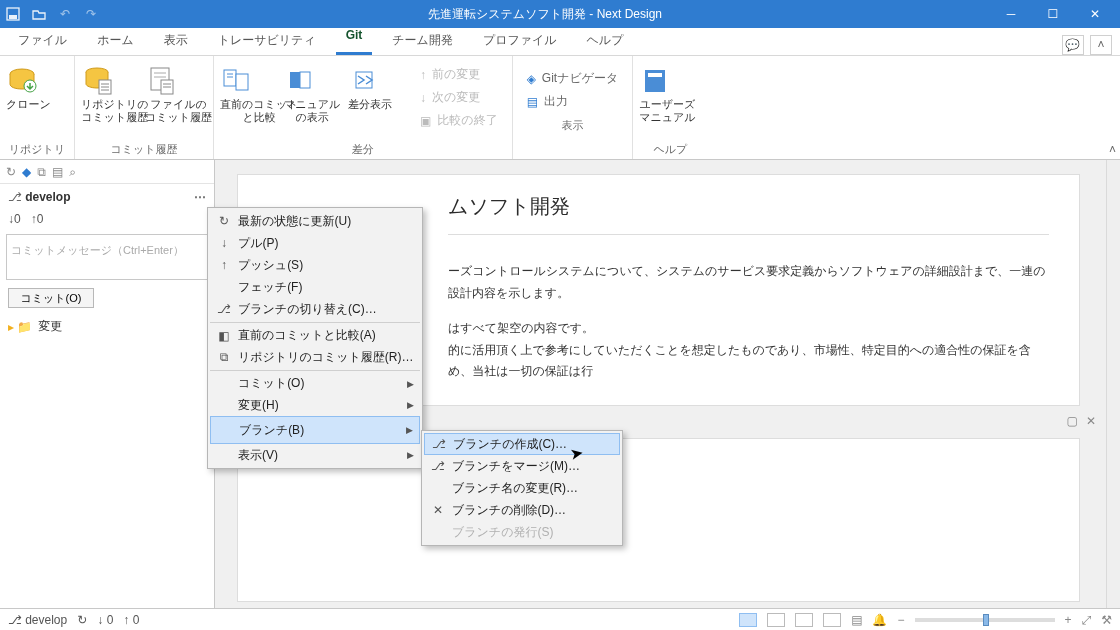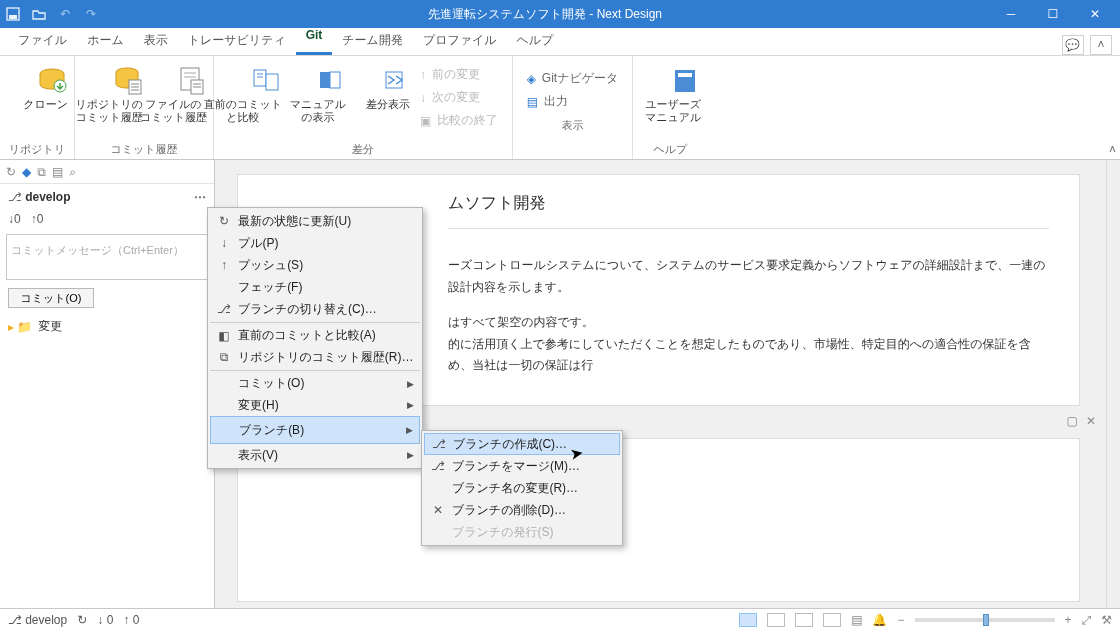--- a/index.html
+++ b/index.html
@@ -5,31 +5,31 @@
 * { margin: 0; padding: 0; box-sizing: border-box; font-family: "Yu Gothic UI", "Meiryo", sans-serif; font-size: 12px; }
 body { width: 1120px; height: 630px; background: #fff; overflow: hidden; position: relative; }
 
 .titlebar { height: 28px; background: #2f7cd0; color: #fff; display: flex; align-items: center; padding: 0 4px; }
 .titlebar .qat { display: flex; gap: 8px; align-items: center; }
 .titlebar .qat span { width: 18px; height: 18px; display: inline-flex; align-items: center; justify-content: center; opacity: .9; }
 .titlebar .title { flex: 1; text-align: center; font-size: 12px; }
 .titlebar .winbtns { display: flex; }
 .titlebar .winbtns div { width: 42px; height: 28px; display: flex; align-items: center; justify-content: center; }
 
-.ribbon-tabs { height: 28px; background: #fff; border-bottom: 1px solid #d8d8d8; display: flex; align-items: flex-end; padding: 0 8px; gap: 0; }
+.ribbon-tabs { height: 28px; background: #fff; border-bottom: 1px solid #d8d8d8; display: flex; align-items: flex-end; padding: 0 8px; gap: 10px; }
 .ribbon-tabs .tab { padding: 4px 10px 6px; color: #555; cursor: default; }
 .ribbon-tabs .tab.active { color: #14532d; border-bottom: 3px solid #2f7cd0; padding-bottom: 10px; font-weight: 700; }
 .ribbon-tabs .right { margin-left: auto; display: flex; gap: 6px; align-items: center; color: #666; }
 .ribbon-tabs .right div { border: 1px solid #d0d0d0; width: 22px; height: 20px; display:flex; align-items:center; justify-content:center; }
 
 .ribbon-body { height: 104px; background: #fff; border-bottom: 1px solid #c8c8c8; display: flex; position: relative; }
 .rgroup { border-right: 1px solid #e1e1e1; display: flex; flex-direction: column; padding: 4px 6px 0; }
 .rgroup .btns { display: flex; gap: 2px; flex:1; }
 .rgroup .glabel { text-align: center; color: #6a6a6a; font-size: 11px; padding: 2px 0; }
-.rbtn { display: flex; flex-direction: column; align-items: flex-end; justify-content: flex-start; width: 62px; padding-top: 4px; gap: 2px; text-align:center; line-height: 1.2; }
+.rbtn { display: flex; flex-direction: column; align-items: flex-start; justify-content: flex-start; width: 62px; padding-top: 4px; gap: 2px; text-align:center; line-height: 1.2; }
 .rbtn .ic { width: 32px; height: 32px; }
 .rbtn .lbl { font-size: 11px; color: #333; }
 .rcol { display:flex; flex-direction:column; gap:2px; padding:4px 4px; }
 .rrow { display:flex; align-items:center; gap:6px; color:#666; font-size:11px; padding:2px 4px; }
 .rrow.dis { color:#bbb; }
 .ribbon-collapse { position:absolute; right:4px; bottom:2px; color:#666; font-size:12px; }
 
 .workarea { position: absolute; top: 160px; left: 0; right: 0; bottom: 22px; display: flex; }
 
 .leftpanel { width: 215px; border-right: 1px solid #c8c8c8; display:flex; flex-direction:column; }
@@ -38,21 +38,21 @@
 .lp-row1 { padding:6px 8px; display:flex; justify-content:space-between; align-items:center; font-weight:600; color:#333;}
 .lp-row2 { padding:2px 8px 6px; color:#555; display:flex; gap:10px; }
 .lp-commitmsg { margin:2px 6px; height:46px; border:1px solid #c8c8c8; padding:8px 4px; color:#aaa; font-size:11px; }
 .lp-commitbtn { margin:6px 8px; width:86px; height:20px; border:1px solid #b8b8b8; background:#f5f5f5; text-align:center; line-height:18px; font-size:11px; }
 .lp-changes { padding:4px 8px; color:#333; display:flex; align-items:center; gap:6px; }
 .lp-changes .folder { color:#f2b01e; }
 
 .content { flex:1; position:relative; background:#f0f0f0; }
 .scrollbar-v { position:absolute; top:0; right:0; width:14px; bottom:0; background:#efefef; border-left:1px solid #dadada;}
 .doc { position:absolute; left:22px; top:14px; right:40px; height:232px; background:#fff; border:1px solid #ddd; padding:18px 30px 14px 210px; }
-.doc h1 { font-size:16px; font-weight:500; color:#2b2b2b; margin-bottom:14px; }
+.doc h1 { font-size:20px; font-weight:500; color:#2b2b2b; margin-bottom:14px; }
 .doc .rule { border-top:1px solid #ddd; margin:6px 0 26px; }
 .doc p { font-size:12px; color:#333; line-height:1.8; }
 .doc-toolbar { position:absolute; right:24px; top:254px; display:flex; gap:8px; color:#888;}
 .lower { position:absolute; left:22px; top:278px; right:40px; bottom:6px; background:#fff; border:1px solid #ddd; }
 
 .ctxmenu { position:absolute; left:207px; top:207px; width:216px; background:#f2f2f2; border:1px solid #b6b6b6; box-shadow:3px 3px 6px rgba(0,0,0,.25); padding:2px; z-index:50; }
 .ctxmenu .item { display:flex; align-items:center; height:22px; padding:0 6px; gap:6px; color:#222; position:relative; }
 .ctxmenu .item.sep { border-top:1px solid #cfcfcf; margin-top:2px; padding-top:2px; height:24px;}
 .ctxmenu .item .ic { width:16px; text-align:center; color:#555;}
 .ctxmenu .item .arrow { margin-left:auto; color:#555; font-size:9px;}

